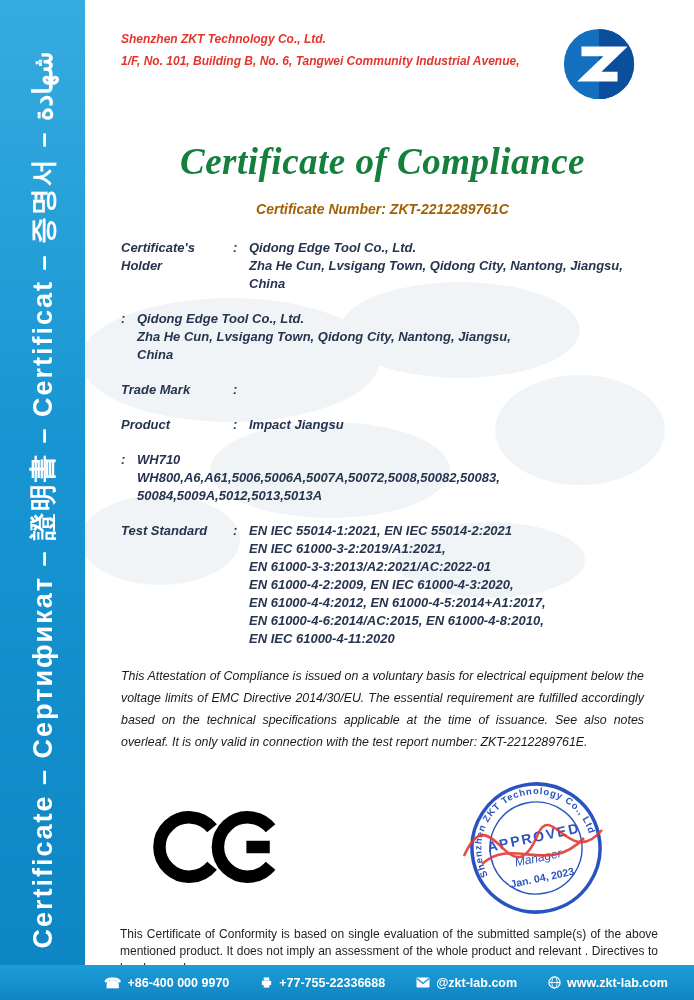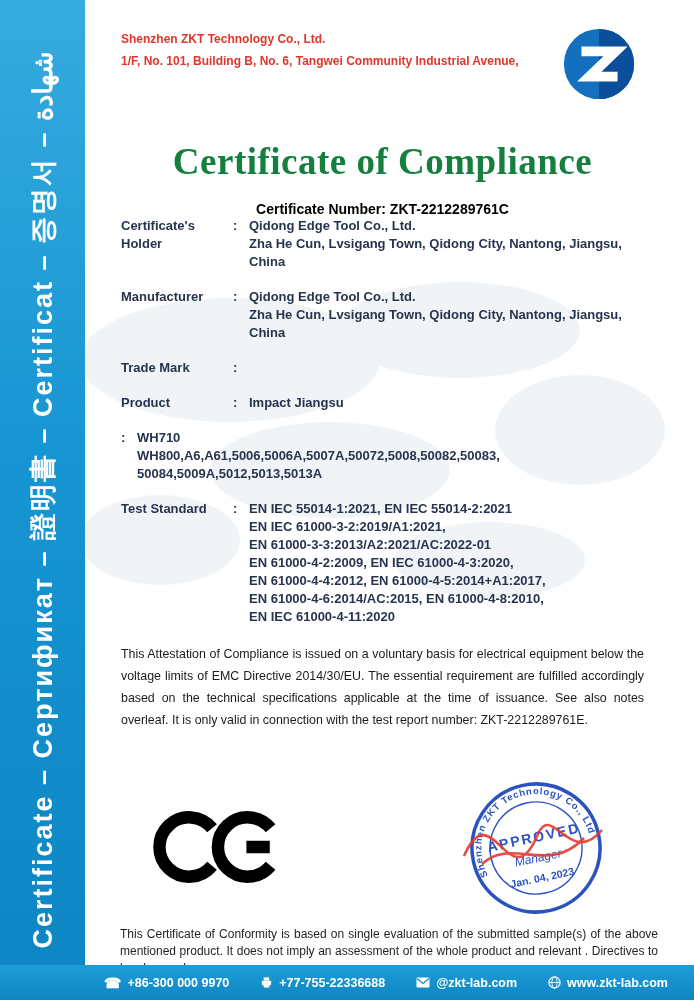--- a/index.html
+++ b/index.html
@@ -13,31 +13,31 @@
     background:linear-gradient(180deg,#36abdf 0%,#1795d2 45%,#0d85c3 100%);
   }
   .sidebar-text{
     position:absolute;left:50%;top:50%;
     transform:translate(-50%,-50%) rotate(-90deg);
     white-space:nowrap;color:#fff;font-size:27px;font-weight:bold;letter-spacing:2px;
   }
   
   .watermark{position:absolute;left:60px;top:270px;z-index:1;opacity:.45;}
   
-  .content{position:absolute;left:85px;top:0;right:16px;z-index:3;padding:28px 34px 0 36px;}
+  .content{position:absolute;left:85px;top:0;right:16px;z-index:3;padding:28px 34px 0 36px;font-style:italic;}
   .header-row{display:flex;justify-content:space-between;align-items:flex-start;}
   .company{color:#e2352b;font-weight:bold;font-size:12px;line-height:22px;}
   .logo{margin:-4px 6px 0 0;flex:none;}
   .title{
     margin-top:32px;text-align:center;
     font-family:"Liberation Serif",serif;font-weight:bold;font-size:37px;
     color:#15803d;letter-spacing:.5px;
   }
-  .cert-no{margin-top:18px;text-align:center;font-size:14px;font-weight:bold;color:#000000;}
-  .fields{}
+  .cert-no{margin-top:18px;text-align:center;font-size:14px;font-weight:bold;color:#a16207;}
+  .fields{margin-top:22px;}
   .frow{display:flex;margin-bottom:17px;font-size:13px;font-weight:bold;color:#26344f;line-height:18px;}
   .flabel{width:112px;flex:none;}
   .fcolon{width:16px;flex:none;text-align:left;}
   .fvalue{flex:1;white-space:pre;}
   .statement{margin-top:16px;font-size:12.4px;line-height:22px;text-align:justify;color:#1b1b1b;}
   .ce-wrap{position:absolute;left:148px;top:808px;z-index:3;}
   .stamp-wrap{position:absolute;left:452px;top:772px;z-index:3;}
   .bottom-note{
     position:absolute;left:120px;right:36px;top:926px;z-index:3;
     font-size:12px;line-height:17px;text-align:justify;color:#1f1f1f;
@@ -94,21 +94,20 @@
 
     <div class="fields">
       <div class="frow">
         <div class="flabel">Certificate's Holder</div>
         <div class="fcolon">:</div>
         <div class="fvalue">Qidong Edge Tool Co., Ltd.
 Zha He Cun, Lvsigang Town, Qidong City, Nantong, Jiangsu,
 China</div>
       </div>
       <div class="frow">
-        <div class="flabel">Manufacturer</div>
         <div class="fcolon">:</div>
         <div class="fvalue">Qidong Edge Tool Co., Ltd.
 Zha He Cun, Lvsigang Town, Qidong City, Nantong, Jiangsu,
 China</div>
       </div>
       <div class="frow">
         <div class="flabel">Trade Mark</div>
         <div class="fcolon">:</div>
       </div>
       <div class="frow">
@@ -167,21 +166,21 @@
         <path d="M 30 92 C 60 64, 96 104, 132 66"></path>
       </g>
     </svg>
   </div>
 
   <div class="bottom-note">This Certificate of Conformity is based on single evaluation of the submitted sample(s) of the above mentioned product. It does not imply an assessment of the whole product and relevant . Directives to be observed.</div>
 
   <div class="footer">
     <span class="fitem">
       <span class="glyph">☎</span>
-      <span>+86-300 000 9970</span>
+      <span>+86-400 000 9970</span>
     </span>
     <span class="fitem">
       <svg width="13" height="13" viewBox="0 0 14 14">
         <rect x="2" y="5" width="10" height="5" rx="1" fill="#fff"></rect>
         <rect x="4" y="1.5" width="6" height="3.5" fill="#fff"></rect>
         <rect x="4" y="9" width="6" height="3.5" fill="#fff"></rect>
       </svg>
       <span>+77-755-22336688</span>
     </span>
     <span class="fitem">

